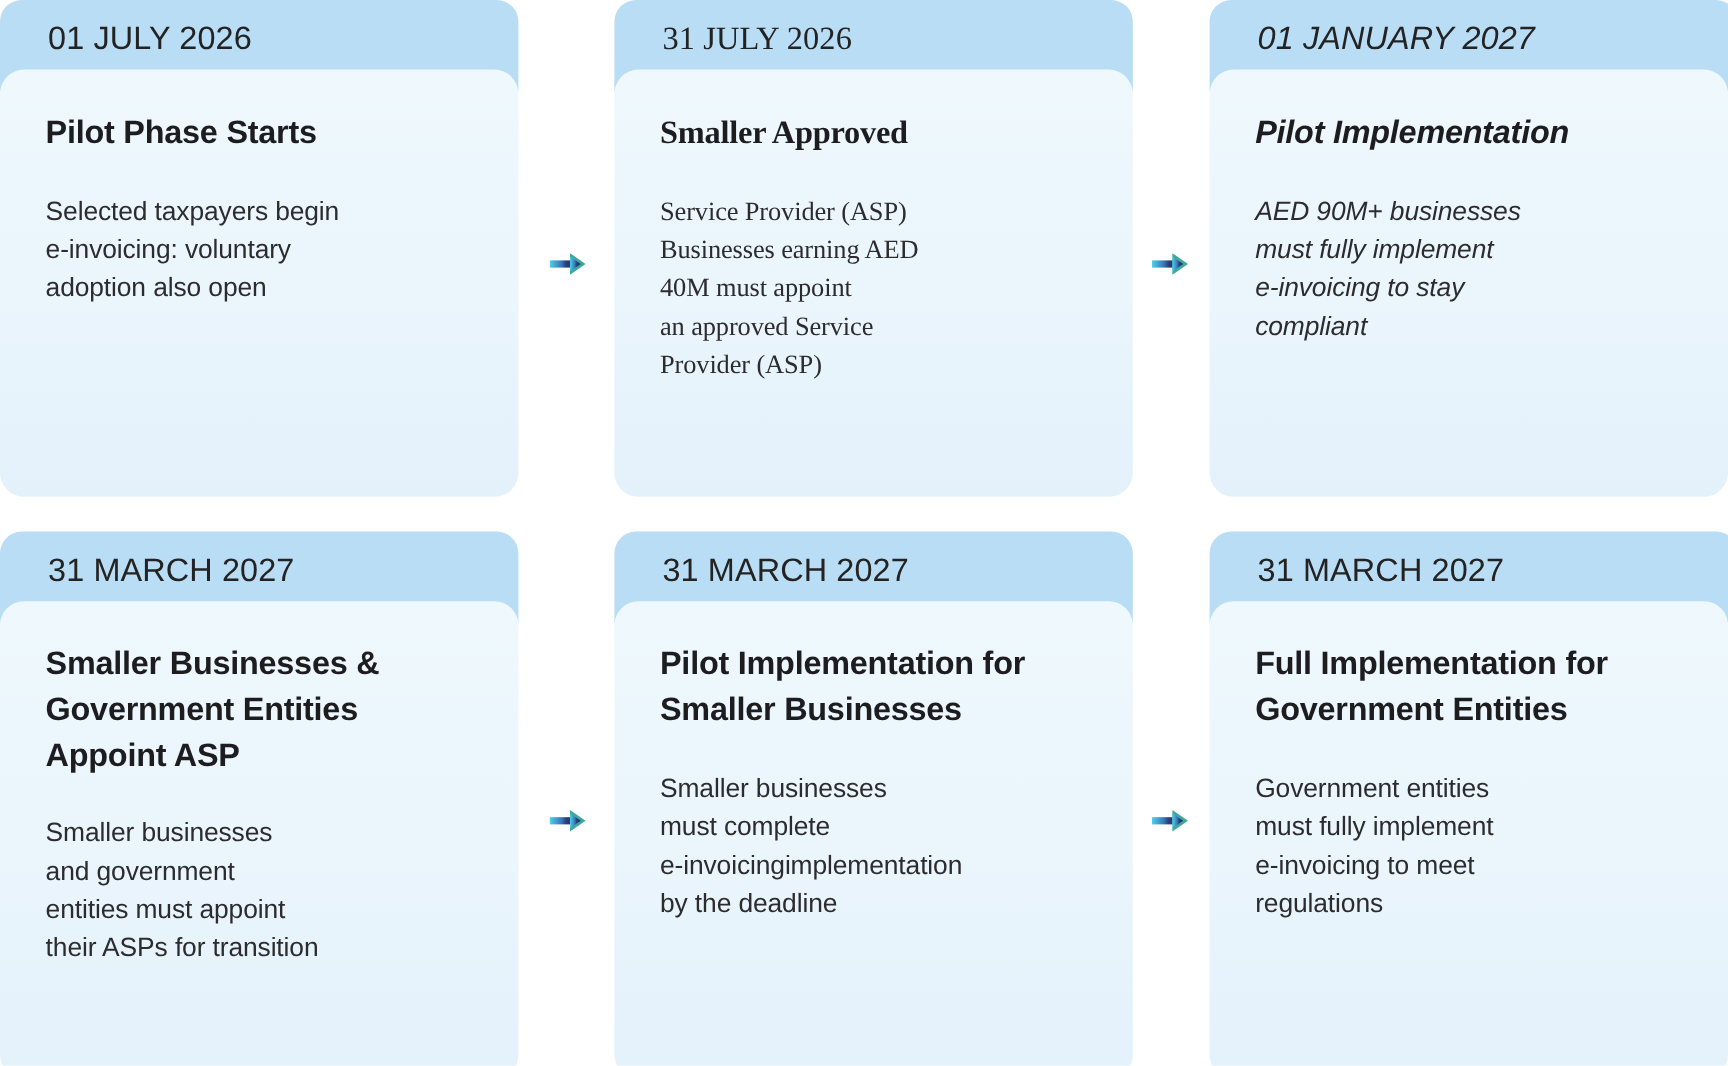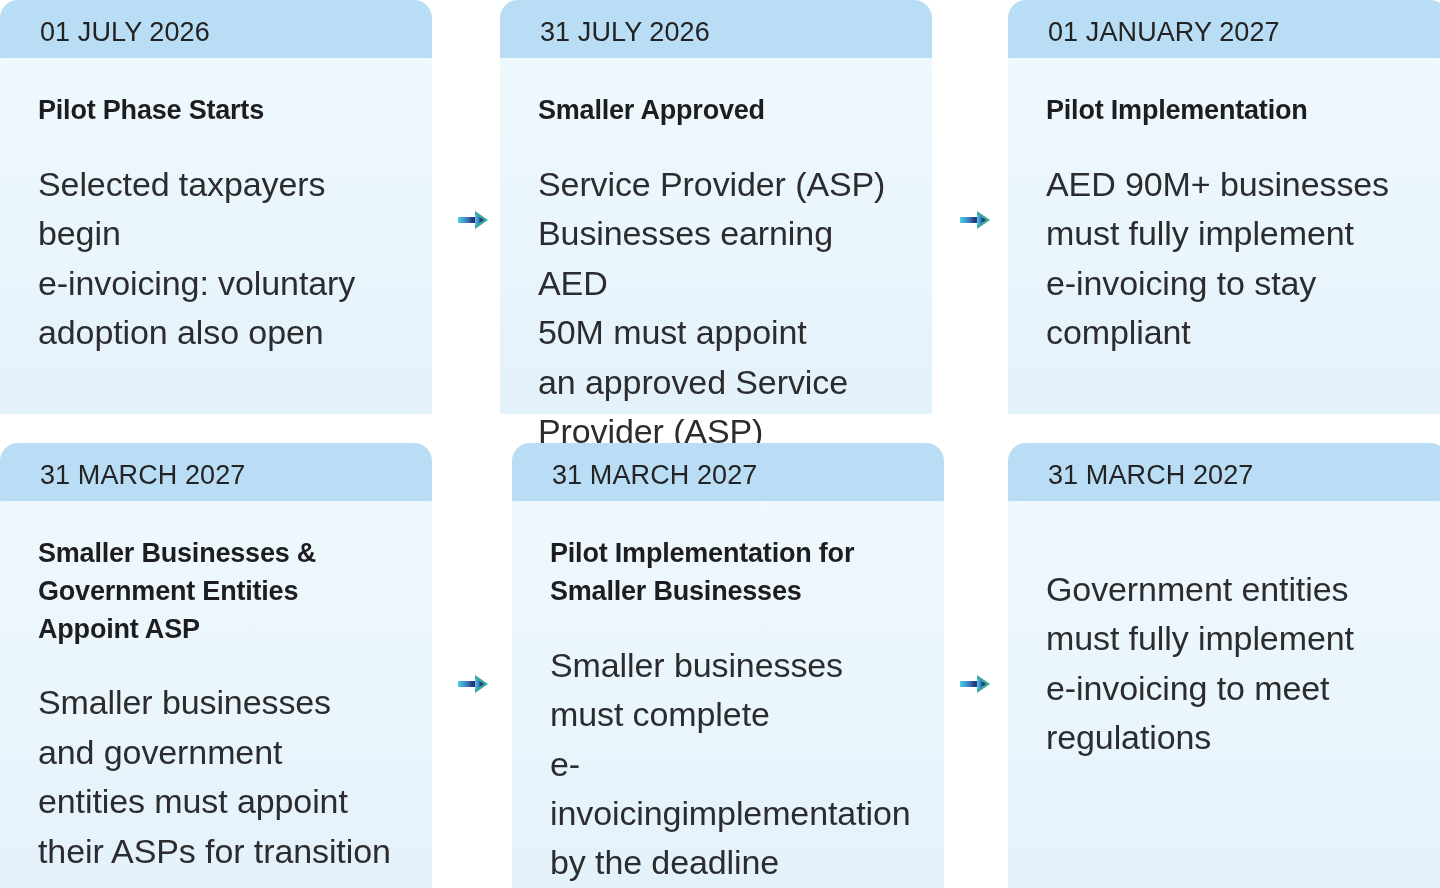--- a/index.html
+++ b/index.html
@@ -35,50 +35,50 @@
     line-height:1.0;
     letter-spacing:.1px;
     color:#232323;
     font-weight:400;
     white-space:nowrap;
   }
   .card-body {
     position:relative;
     margin-top:-18px;
     width:432px;
-    border-radius:2px;
+    border-radius:20px;
     background:linear-gradient(180deg,#eef8fd 0%,#eaf5fc 55%,#e3f1fb 100%);
     padding:34px 32px 30px 38px;
   }
   .card-title {
     font-size:27px;
     line-height:1.40;
     font-weight:700;
     color:#1d1d1f;
     letter-spacing:-.2px;
   }
   .card-desc {
     margin-top:30px;
-    font-size:34px;
+    font-size:22px;
     line-height:1.455;
     font-weight:400;
     color:#2c2c2e;
     letter-spacing:-.1px;
     white-space:pre-line;
   }
 
   
   .row1 .card-body { height:356px; }
   .row2 .card-body { height:398px; }
   .row2 .card-desc { }
 
   
   .c1 { left:0px;    top:0px;   }
-  .c2 { left:500px;  top:0px;   }
-  .c3 { left:1008px; top:0px;   }
+  .c2 { left:512px;  top:0px;font-family:Liberation Serif, serif;   }
+  .c3 { left:1008px; top:0px;font-style:italic;   }
   .c4 { left:0px;    top:443px; }
   .c5 { left:512px;  top:443px; }
   .c6 { left:1008px; top:443px; }
 
   .c3 .card-header, .c6 .card-header { width:440px; border-radius:18px 18px 0 0; }
   .c3 .card-body,   .c6 .card-body   { width:432px; }
 
   
   .arrow {
     position:absolute;
@@ -109,21 +109,21 @@
   </div>
 
   <div class="card row1 c2">
     <div class="card-header">
       <div class="card-date">31 JULY 2026</div>
     </div>
     <div class="card-body">
       <div class="card-title">Smaller Approved</div>
       <div class="card-desc">Service Provider (ASP)
 Businesses earning AED
-50M must appoint
+40M must appoint
 an approved Service
 Provider (ASP)</div>
     </div>
   </div>
 
   <div class="card row1 c3">
     <div class="card-header">
       <div class="card-date">01 JANUARY 2027</div>
     </div>
     <div class="card-body">
@@ -159,20 +159,21 @@
 e-invoicingimplementation
 by the deadline</div>
     </div>
   </div>
 
   <div class="card row2 c6">
     <div class="card-header">
       <div class="card-date">31 MARCH 2027</div>
     </div>
     <div class="card-body">
+      <div class="card-title">Full Implementation for Government Entities</div>
       <div class="card-desc">Government entities
 must fully implement
 e-invoicing to meet
 regulations</div>
     </div>
   </div>
 
   <div class="arrow a1">
     <svg viewBox="0 0 34 22" xmlns="http://www.w3.org/2000/svg">
       <defs>

